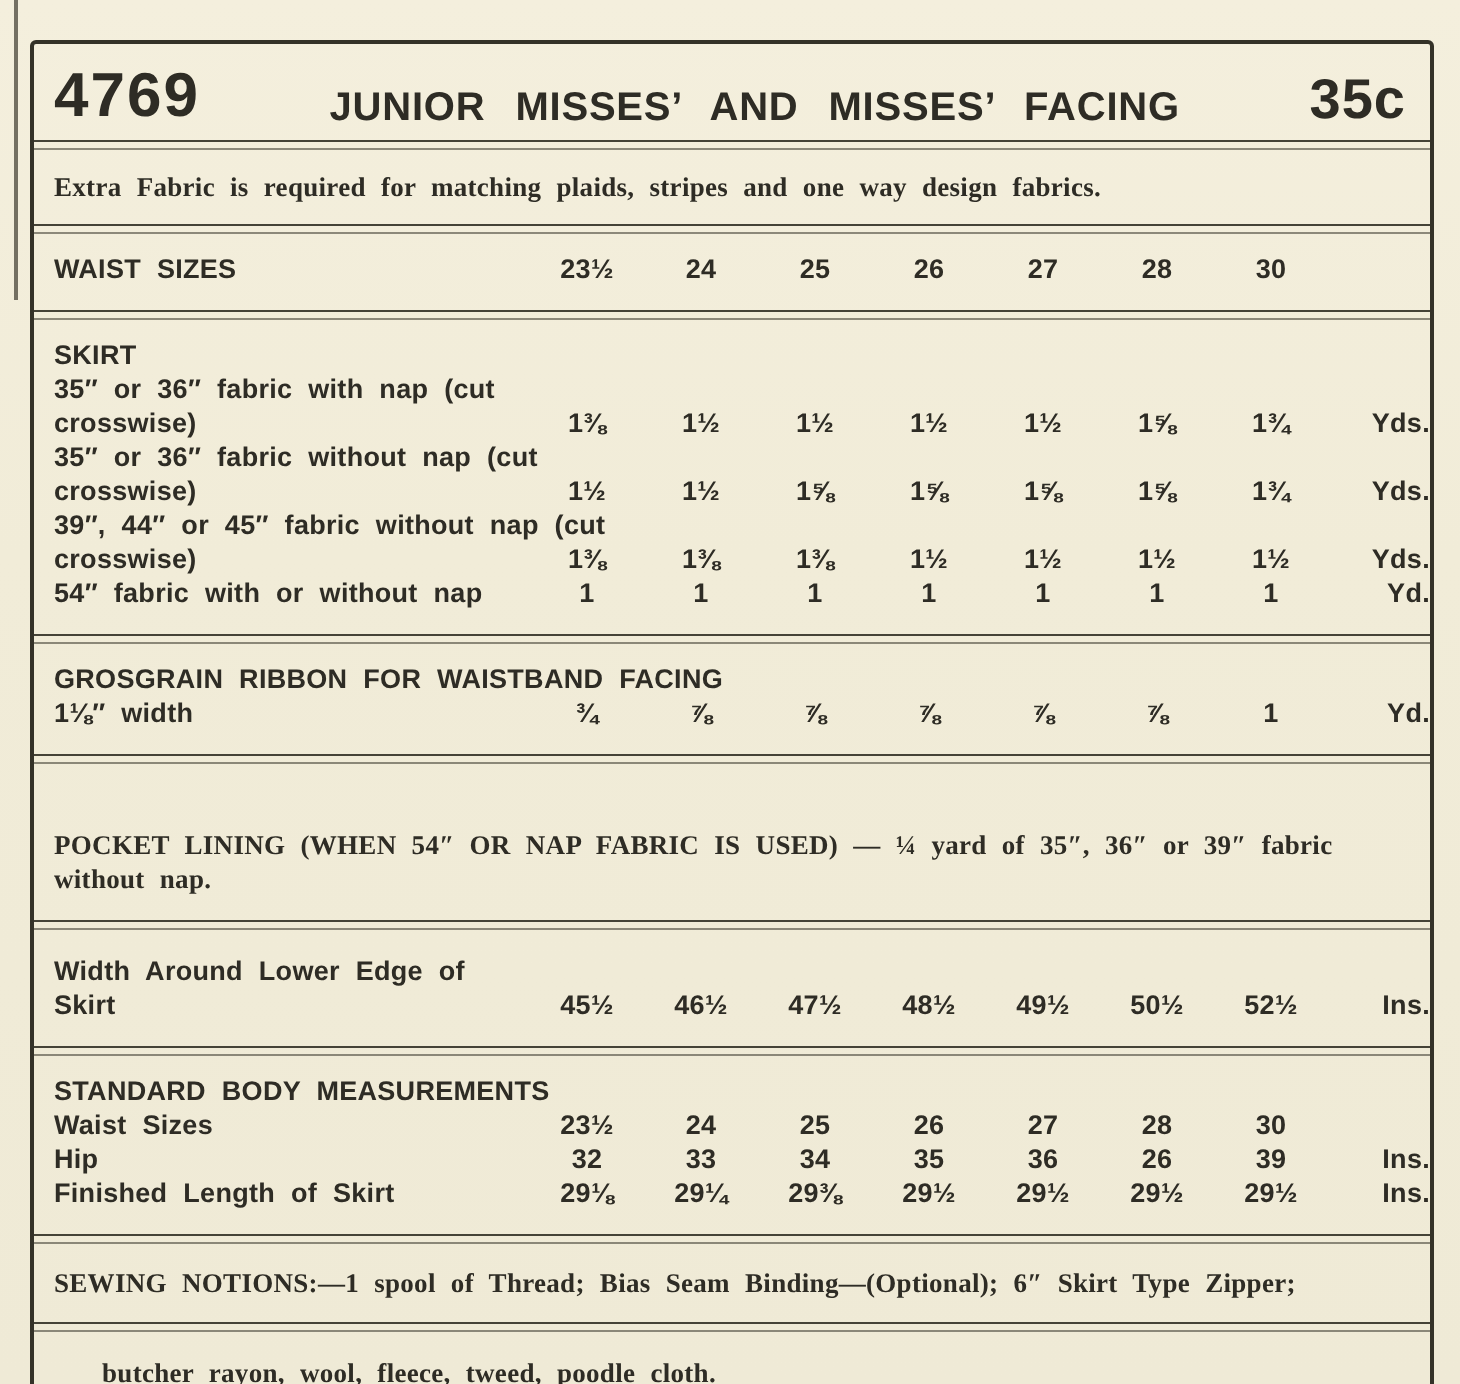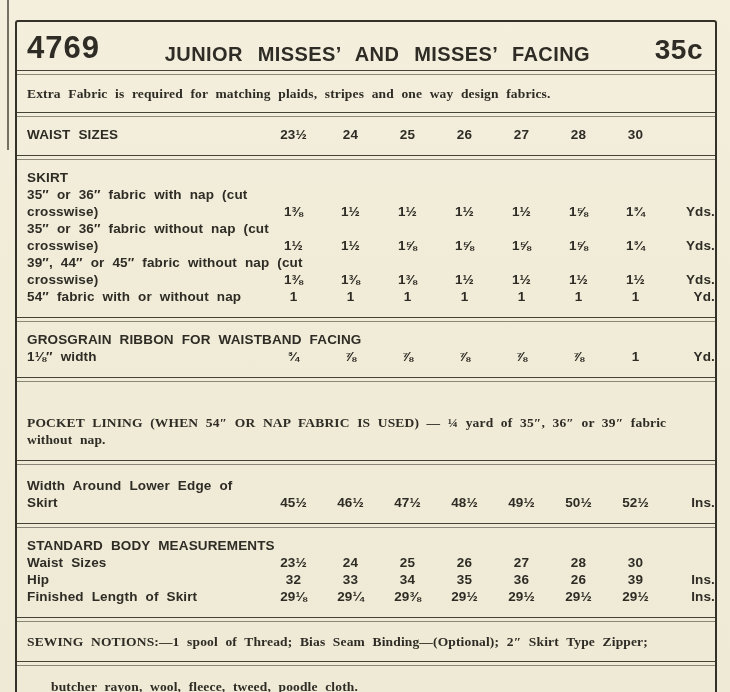--- a/index.html
+++ b/index.html
@@ -207,21 +207,21 @@
         <div class="num">29½</div>
         <div class="num">29½</div>
         <div class="num">29½</div>
         <div class="num">29½</div>
         <div class="unit">Ins.</div>
       </div>
     </div>
     <div class="rule"></div>
 
     <div class="sec" style="padding-top:11px;padding-bottom:11px;">
-      <div class="t">SEWING NOTIONS:—1 spool of Thread; Bias Seam Binding—(Optional); 2″ Skirt Type Zipper;</div>
+      <div class="t">SEWING NOTIONS:—1 spool of Thread; Bias Seam Binding—(Optional); 6″ Skirt Type Zipper;</div>
     </div>
     <div class="rule"></div>
 
     <div class="sec" style="padding-top:12px;">
       <div class="t indent">butcher rayon, wool, fleece, tweed, poodle cloth.</div>
     </div>
 
   </div>
 </div>
 

